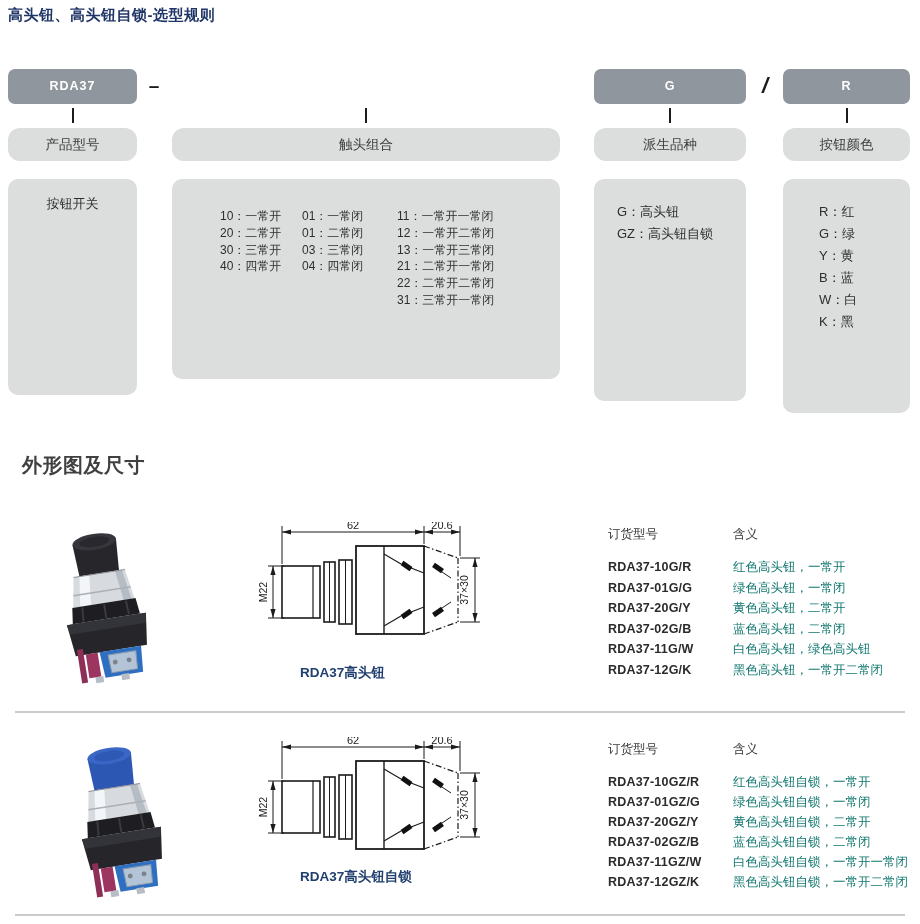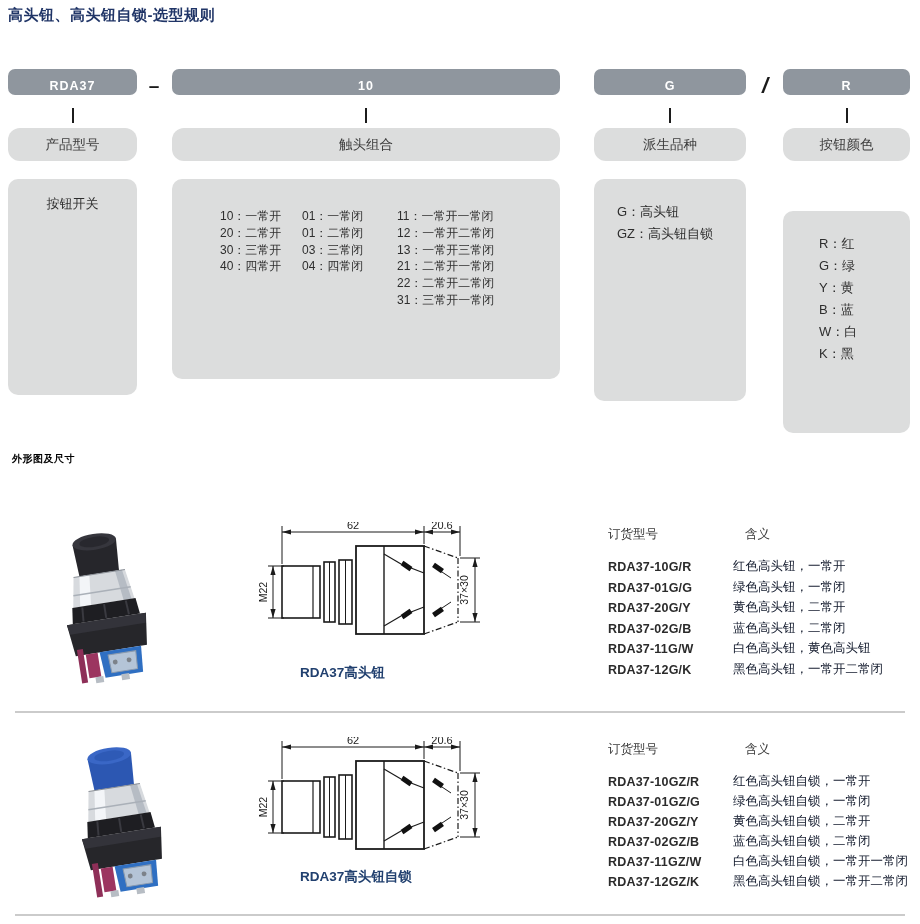--- a/index.html
+++ b/index.html
@@ -1,50 +1,50 @@
 <!DOCTYPE html>
 <html><head>
 <meta charset="utf-8">
 <style>
   html,body{margin:0;padding:0;background:#ffffff;}
   #canvas{position:relative;width:920px;height:924px;background:#ffffff;overflow:hidden;
           font-family:"Liberation Sans","DejaVu Sans",sans-serif;color:#2e2e2e;}
   .abs{position:absolute;}
 
   .page-title{left:8px;top:6px;font-size:15px;font-weight:bold;color:#203567;letter-spacing:.5px;}
-  .section-title{left:12px;top:452px;font-size:10px;font-weight:bold;color:#000000;letter-spacing:.5px;}
+  .section-title{left:22px;top:452px;font-size:20px;font-weight:bold;color:#404040;letter-spacing:.5px;}
 
   
   .dcol{position:absolute;top:69px;height:312px;}
   .c1{left:8px;width:129px}.c2{left:172px;width:388px}.c3{left:594px;width:152px}.c4{left:783px;width:127px}
-  .code-box{position:absolute;top:0;left:0;right:0;height:26px;background:#8f969e;border-radius:7px;
+  .code-box{position:absolute;top:0;left:0;right:0;height:35px;background:#8f969e;border-radius:7px;
             color:#ffffff;font-size:12.5px;font-weight:600;letter-spacing:1px;text-align:center;line-height:35px;}
   .tick{position:absolute;top:39px;left:50%;margin-left:-1px;width:2px;height:15px;background:#1c1c1c;}
   .field-label{position:absolute;top:59px;left:0;right:0;height:33px;background:#dcdddd;border-radius:12px;
                color:#3b3b3b;font-size:13.5px;text-align:center;line-height:33px;}
   .panel{position:absolute;top:110px;left:0;right:0;height:200px;background:#dcdddd;border-radius:10px;font-size:13px;color:#2e2e2e;}
   .panel .line{display:block;}
   .p1{padding-top:16px;text-align:center;}
   .pg{position:absolute;top:29px;line-height:16.8px;font-size:12px;white-space:nowrap;}
   .pgA{left:48px}.pgB{left:130px}.pgC{left:225px}
   .p3{padding:22px 4px 0 23px;line-height:21.5px;}
-  .p4{padding:22px 0 0 36px;line-height:22px;margin-top:32px;}
+  .p4{padding:22px 0 12px 36px;line-height:22px;}
   .sep{position:absolute;top:69px;height:35px;color:#1a1a1a;text-align:center;}
   .sep-dash{left:139px;width:30px;font-size:19px;font-weight:700;line-height:33px;}
   .sep-slash{left:750px;width:30px;font-size:22px;font-weight:600;line-height:34px;font-style:italic;}
 
   
   .drawing-caption{position:absolute;width:220px;font-size:13.5px;font-weight:600;color:#21406f;}
   .order-table{position:absolute;width:305px;font-size:12.5px;color:#333;}
-  .t-head{display:grid;grid-template-columns:125px auto;line-height:20px;margin-bottom:13px;color:#3a3a3a;gap:12px;}
+  .t-head{display:grid;grid-template-columns:125px auto;line-height:20px;margin-bottom:13px;color:#3a3a3a;}
   .t-row{display:grid;grid-template-columns:125px auto;}
   .r1 .t-row{line-height:20.5px;}
   .r2 .t-row{line-height:20px;}
   .model-cell{font-weight:700;color:#2b2b2b;letter-spacing:.2px;}
-  .meaning-cell{color:#0f172a;font-family:Liberation Mono, monospace;}
+  .meaning-cell{color:#0f766e;}
   .divider{position:absolute;left:15px;width:890px;height:2px;background:#cbcbcb;}
   svg text{font-family:"Liberation Sans","DejaVu Sans",sans-serif;}
 </style>
 </head>
 <body>
 
 <div id="canvas">
 
   <svg width="0" height="0" style="position:absolute">
     <defs>
@@ -66,21 +66,20 @@
     <div class="dcol c1">
       <div class="code-box">RDA37</div>
       <div class="tick"></div>
       <div class="field-label">产品型号</div>
       <div class="panel p1">
         <span class="line">按钮开关</span>
       </div>
     </div>
 
     <div class="dcol c2">
-      <div class="code-box">10</div>
       <div class="tick"></div>
       <div class="field-label">触头组合</div>
       <div class="panel">
         <div class="pg pgA">
           <span class="line">10：一常开</span>
           <span class="line">20：二常开</span>
           <span class="line">30：三常开</span>
           <span class="line">40：四常开</span>
         </div>
         <div class="pg pgB">
@@ -220,21 +219,21 @@
       <div class="t-row">
         <span class="model-cell">RDA37-20G/Y</span>
         <span class="meaning-cell">黄色高头钮，二常开</span>
       </div>
       <div class="t-row">
         <span class="model-cell">RDA37-02G/B</span>
         <span class="meaning-cell">蓝色高头钮，二常闭</span>
       </div>
       <div class="t-row">
         <span class="model-cell">RDA37-11G/W</span>
-        <span class="meaning-cell">白色高头钮，黄色高头钮</span>
+        <span class="meaning-cell">白色高头钮，绿色高头钮</span>
       </div>
       <div class="t-row">
         <span class="model-cell">RDA37-12G/K</span>
         <span class="meaning-cell">黑色高头钮，一常开二常闭</span>
       </div>
     </div>
   </div>
 
   <div class="divider" style="top:711px"></div>
 

